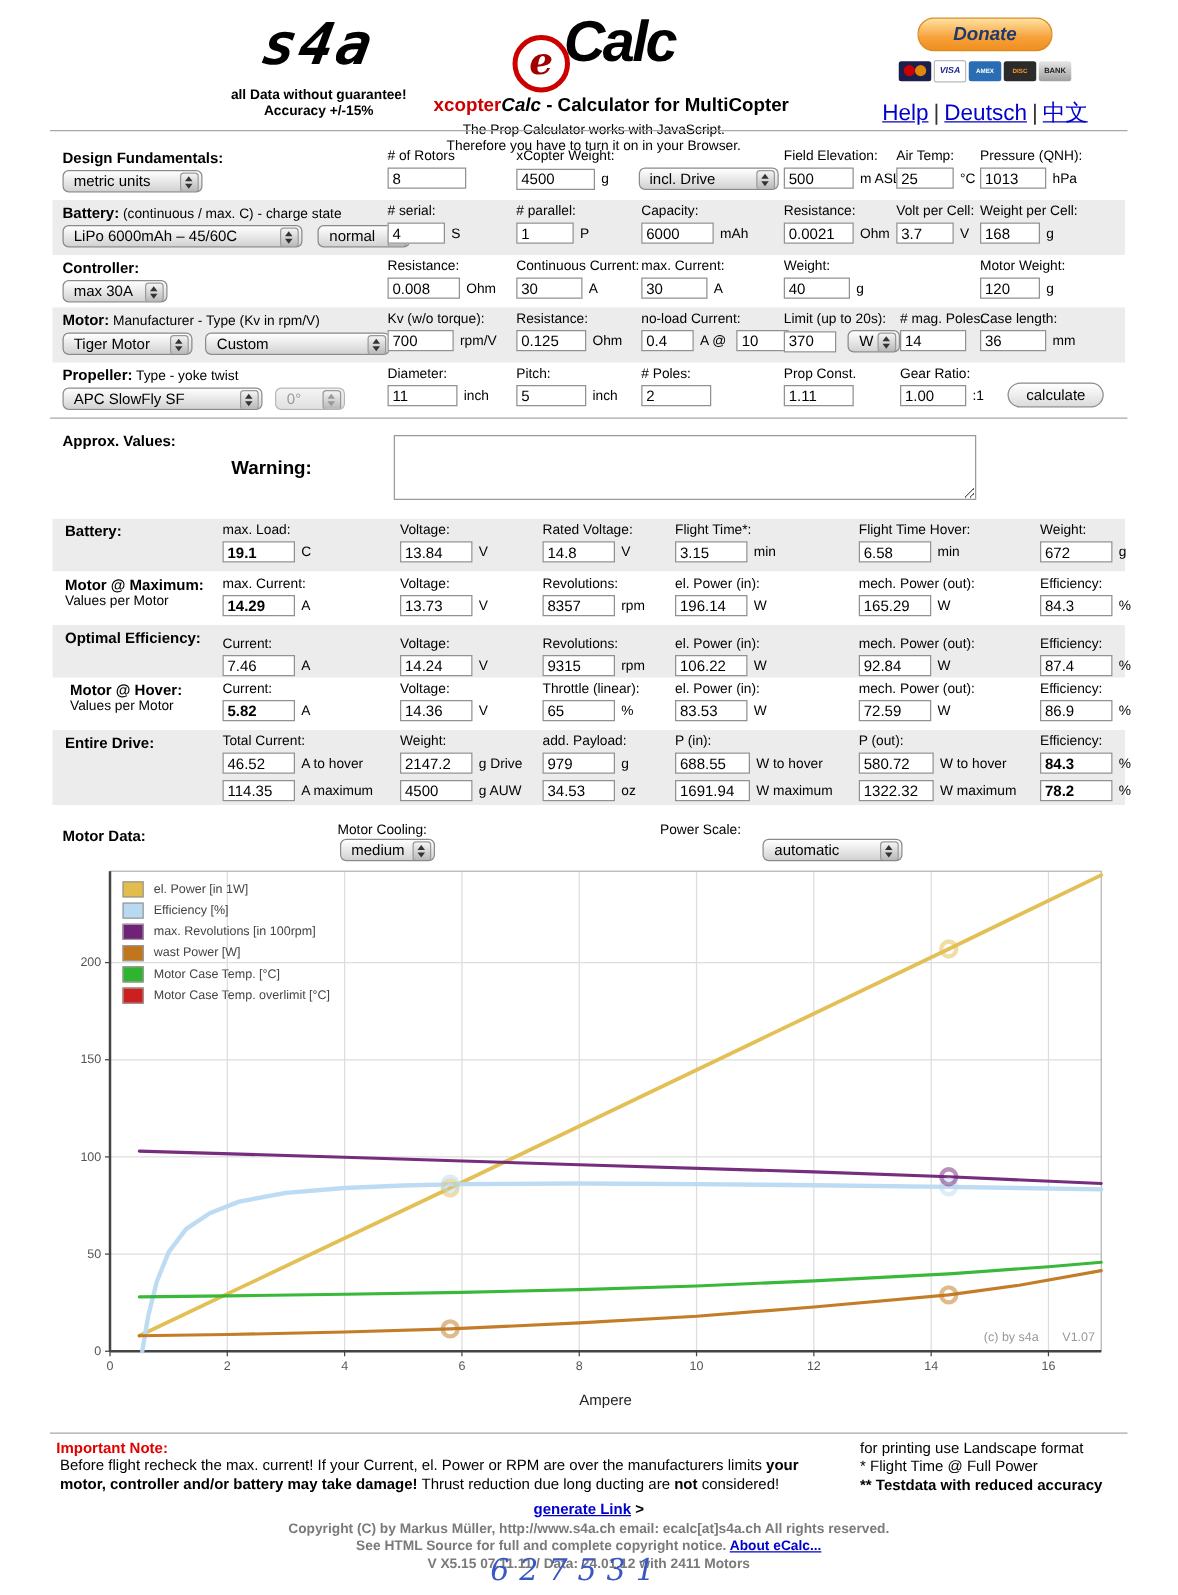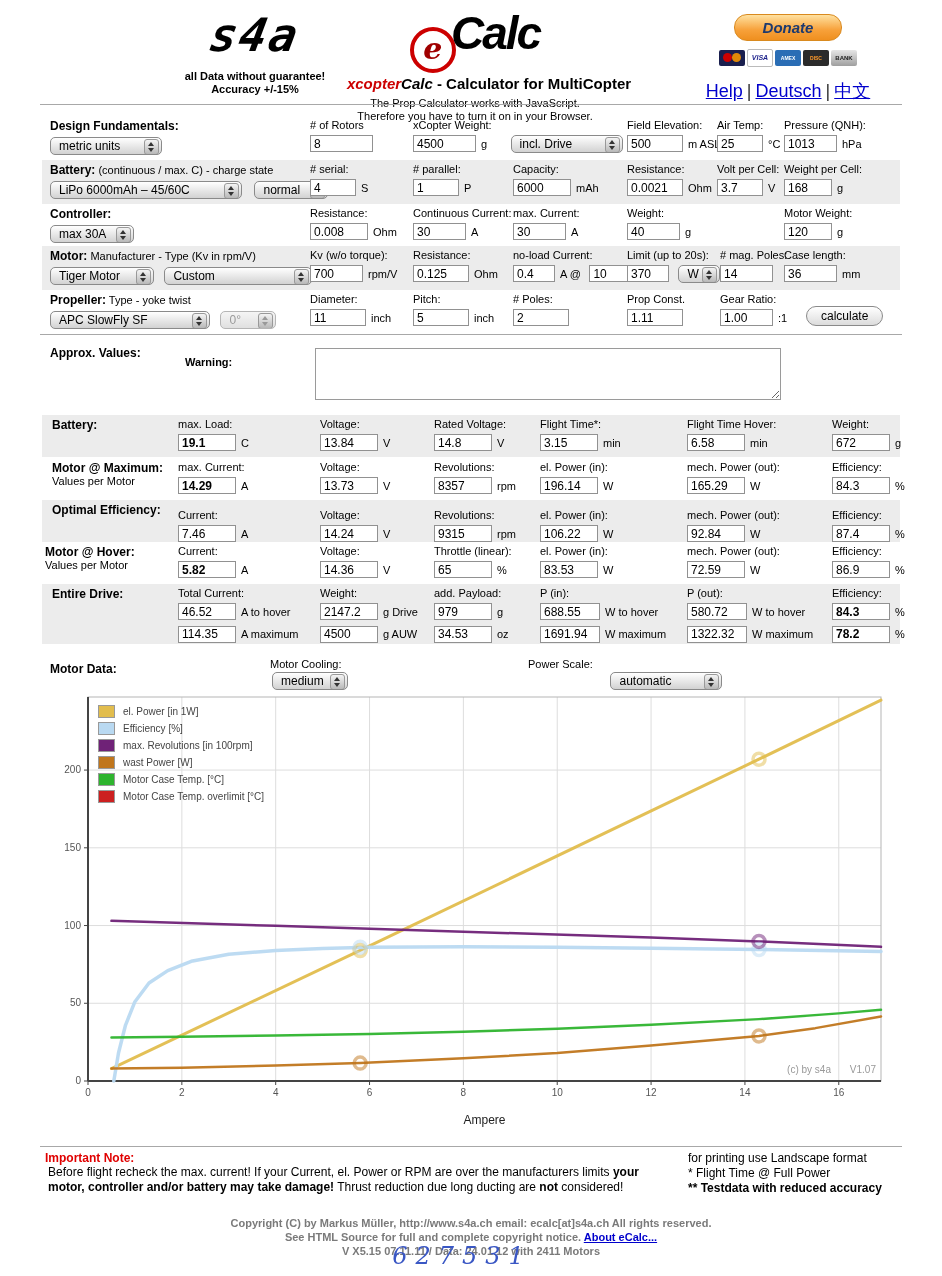--- a/index.html
+++ b/index.html
@@ -8,21 +8,21 @@
   .abs{position:absolute;}
   .hr{position:absolute;left:40px;width:862px;border-top:1px solid #a8a8a8;height:0;}
 
   
   .s4a{font:bold italic 46px "DejaVu Sans Mono",monospace;letter-spacing:2px;display:inline-block;transform:skewX(-10deg);}
   .tag{font-size:11px;font-weight:bold;line-height:13px;}
   .at-e{display:inline-block;width:38px;height:38px;border:4px solid #cc0000;border-radius:50%;color:#a00000;
         font:bold italic 30px "DejaVu Serif",serif;line-height:36px;text-align:center;vertical-align:-10px;margin-right:-5px;}
   .calc-t{font:bold italic 46px "Liberation Sans",sans-serif;letter-spacing:-2px;}
   .subt{font-size:15px;font-weight:bold;margin-top:2px;}
-  .subt .red{color:#cc0000;font-style:italic;margin-left:28px;}
+  .subt .red{color:#cc0000;margin-left:28px;}
   .subt .it{font-style:italic;}
   .hnote{font-size:11px;line-height:13px;margin-top:5px;}
   .donate{display:inline-block;background:linear-gradient(#ffe1a0,#f7a13a 60%,#ef8f1f);border:1px solid #d98a1f;
           border-radius:13px;color:#1d3a6e;font:bold italic 15px "Liberation Sans",sans-serif;padding:4px 28px;cursor:pointer;}
   .cards{margin-top:7px;white-space:nowrap;}
   .card{display:inline-block;width:26px;height:16px;border-radius:2px;margin:0 1px;font:bold 6px "Liberation Sans",sans-serif;
         color:#fff;text-align:center;line-height:16px;vertical-align:middle;position:relative;overflow:hidden;}
   .card.mastercard{background:#1a1f4e;}
   .card.mastercard::before{content:"";position:absolute;left:4px;top:3px;width:9px;height:9px;border-radius:50%;background:#cc0000;}
   .card.mastercard::after{content:"";position:absolute;right:4px;top:3px;width:9px;height:9px;border-radius:50%;background:#f59300;opacity:.9;}
@@ -272,21 +272,21 @@
     </div>
     <div class="cell" style="left:764px;top:16px;">
       <span class="pillbtn">calculate</span>
     </div>
   </div>
 
   <div class="hr" style="top:334px;"></div>
 
   
   <div class="abs ft" style="left:50px;top:346px;">Approx. Values:</div>
-  <div class="abs" style="left:185px;top:356px;font-size:11px;font-weight:bold;">Warning:</div>
+  <div class="abs" style="left:185px;top:366px;font-size:15px;font-weight:bold;">Warning:</div>
   <textarea class="abs warn-ta" style="left: 315px; top: 348px;"></textarea>
 
   
   <div class="band gray" style="top:415px;height:42px;">
     <div class="cell ft" style="left:10px;">Battery:</div>
     <div class="cell" style="left:136px;">
       <div class="rl">max. Load:</div>
       <input class="txt w50 b" value="19.1" style=""><span class="unit">C</span>
     </div>
     <div class="cell" style="left:278px;">
@@ -367,21 +367,21 @@
       <input class="txt w50" value="92.84" style=""><span class="unit">W</span>
     </div>
     <div class="cell" style="left:790px;top:9px;">
       <div class="rl">Efficiency:</div>
       <input class="txt w50" value="87.4" style=""><span class="unit">%</span>
     </div>
   </div>
 
   
   <div class="band" style="top:542px;height:42px;">
-    <div class="cell" style="left:3px;">
+    <div class="cell" style="left:14px;">
       <div class="ft">Motor @ Hover:</div>
       <div class="rl">Values per Motor</div>
     </div>
     <div class="cell" style="left:136px;">
       <div class="rl">Current:</div>
       <input class="txt w50 b" value="5.82" style=""><span class="unit">A</span>
     </div>
     <div class="cell" style="left:278px;">
       <div class="rl">Voltage:</div>
       <input class="txt w50" value="14.36" style=""><span class="unit">V</span>
@@ -540,20 +540,23 @@
   <div class="abs note-title" style="left:45px;top:1151px;">Important Note:</div>
   <div class="abs prnotes" style="left:688px;top:1151px;">
     <div>for printing use Landscape format</div>
     <div>* Flight Time @ Full Power</div>
     <div style="font-weight:bold;">** Testdata with reduced accuracy</div>
   </div>
   <div class="abs note-body" style="left:48px;top:1165px;">
     <span>Before flight recheck the max. current! If your Current, el. Power or RPM are over the manufacturers limits </span><b>your motor, controller and/or battery may take damage!</b><span> Thrust reduction due long ducting are </span><b>not</b><span> considered!</span>
   </div>
 
+  <div class="abs genlink" style="left:0;top:1200px;width:942px;text-align:center;">
+    <a>generate Link</a> <span>&gt;</span>
+  </div>
 
   <div class="abs copy" style="left:0;top:1216px;width:942px;">
     <div>Copyright (C) by Markus Müller, http://www.s4a.ch    email: ecalc[at]s4a.ch All rights reserved.</div>
     <div><span>See HTML Source for full and complete copyright notice. </span><a>About eCalc...</a></div>
     <div>V X5.15 07.11.11 / Data: 24.01.12 with 2411 Motors</div>
   </div>
 
   <div class="abs counter" style="left:0;top:1242px;width:924px;">627531</div>
 
 </div>

